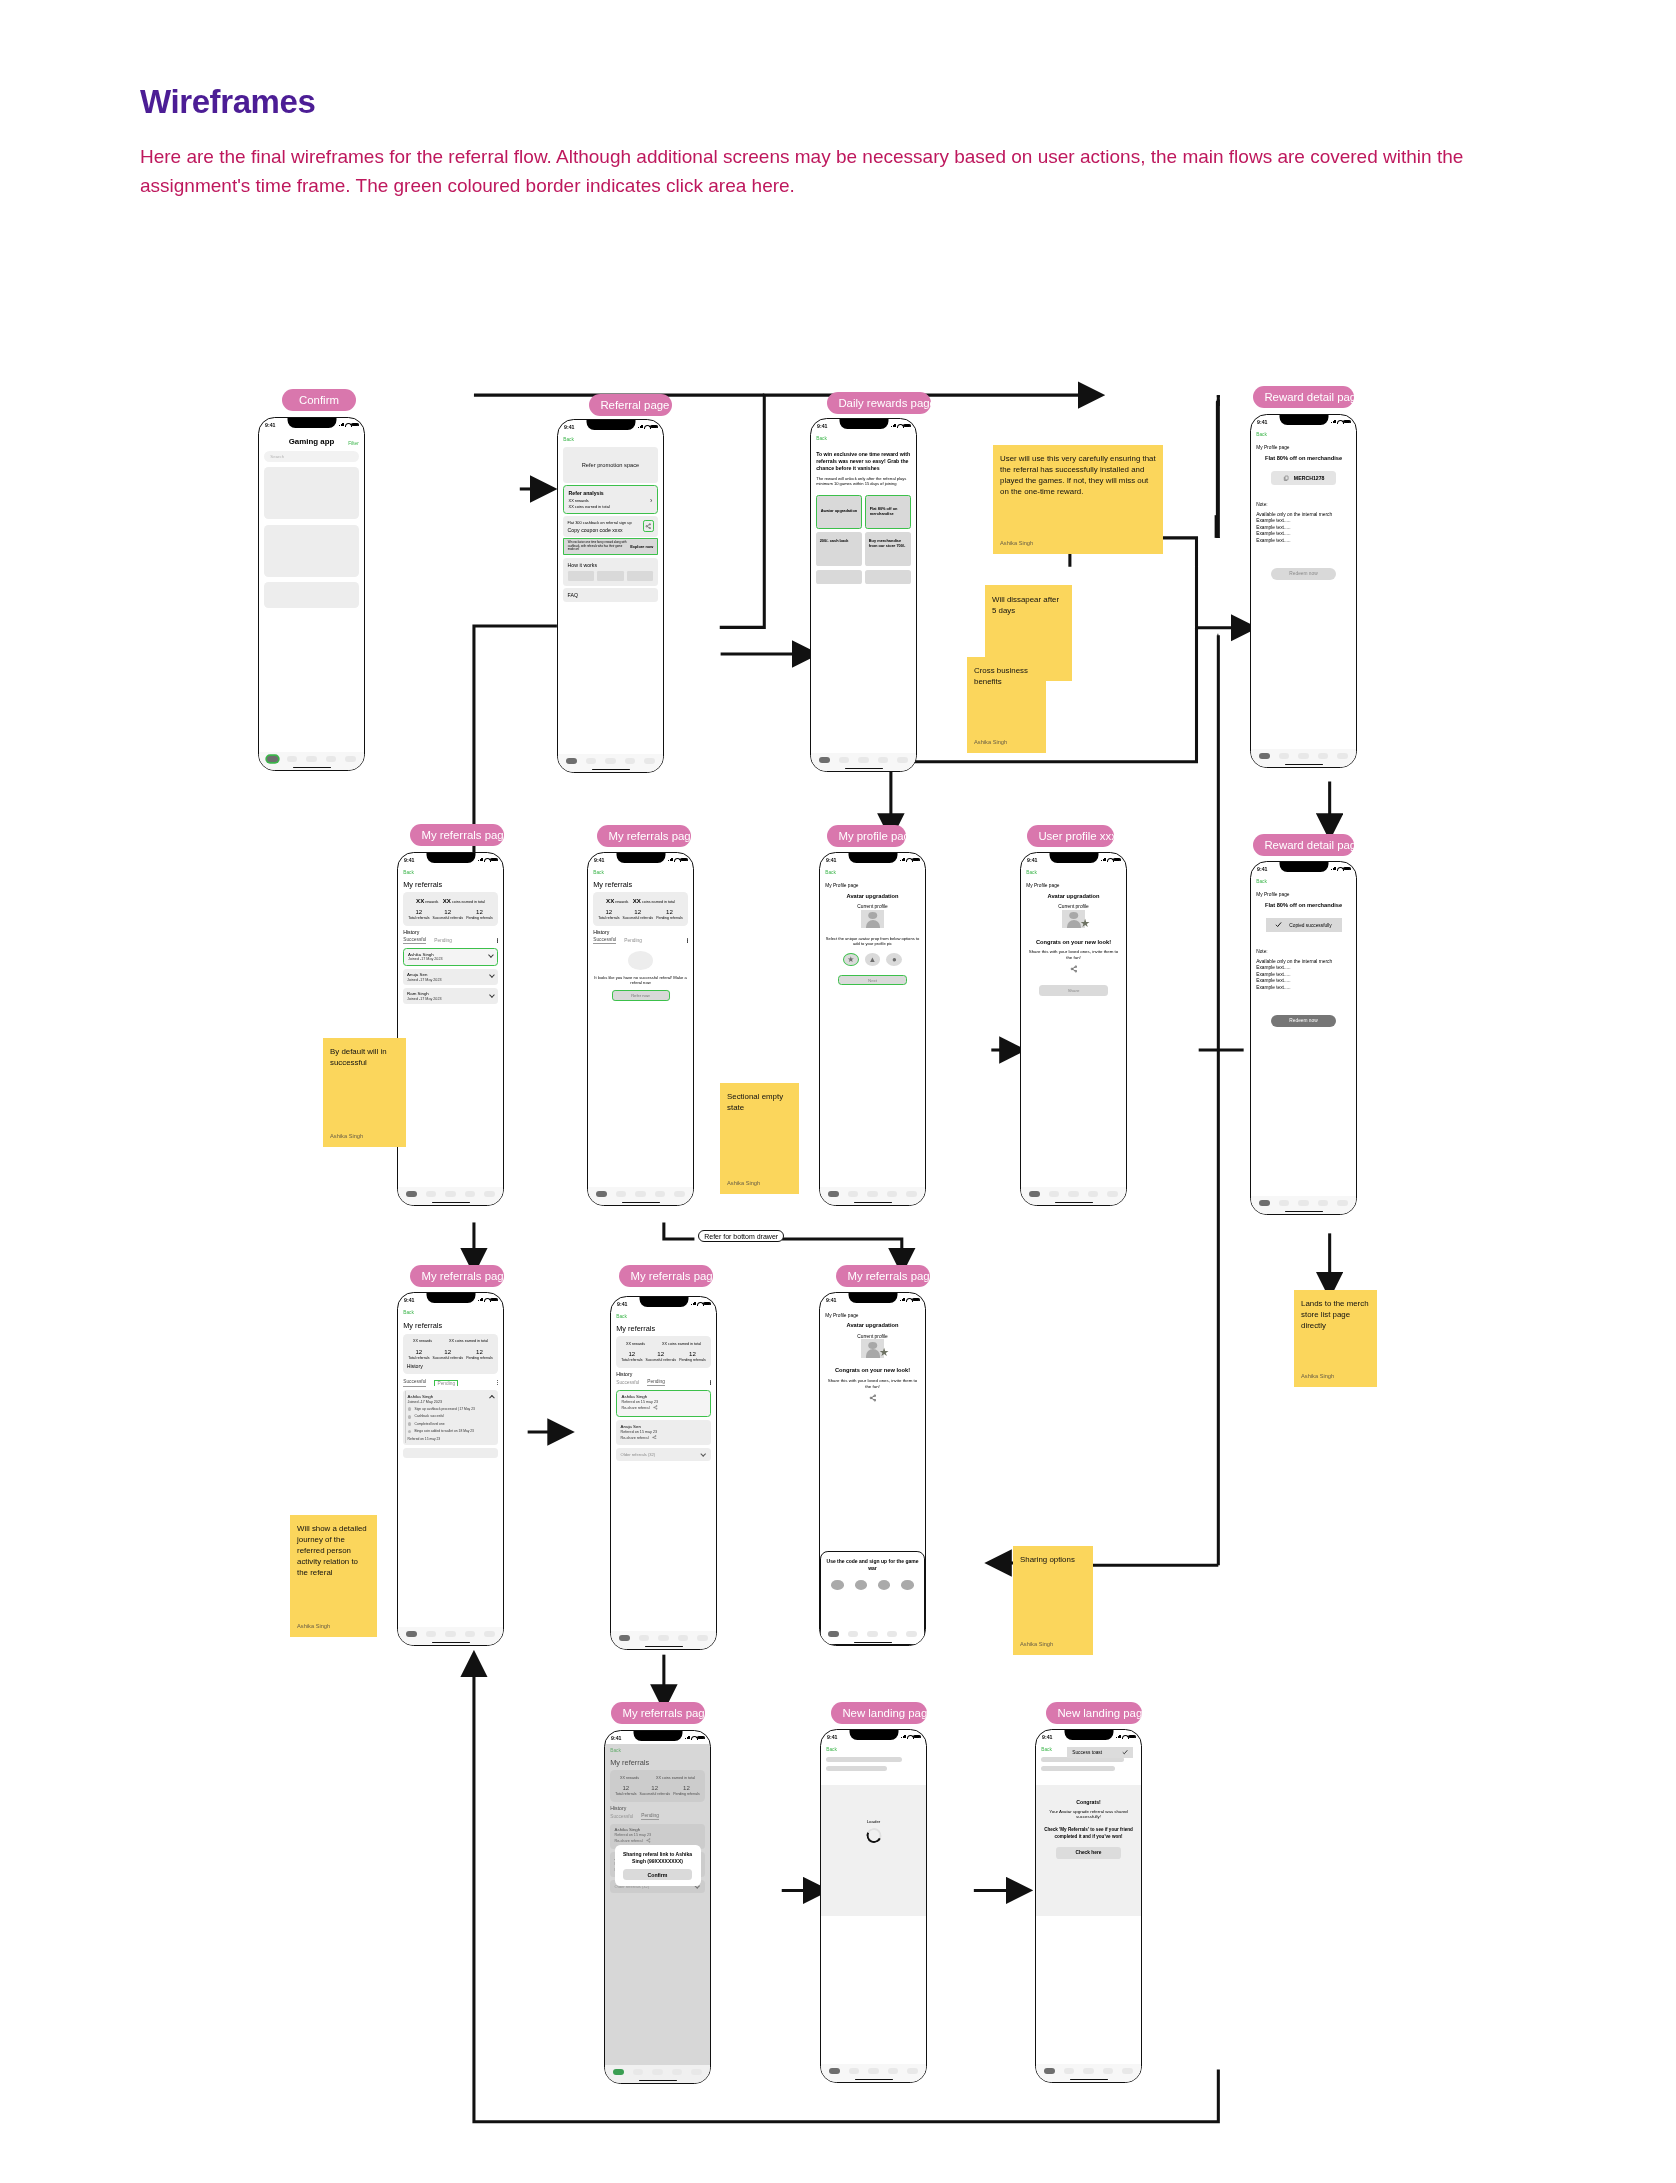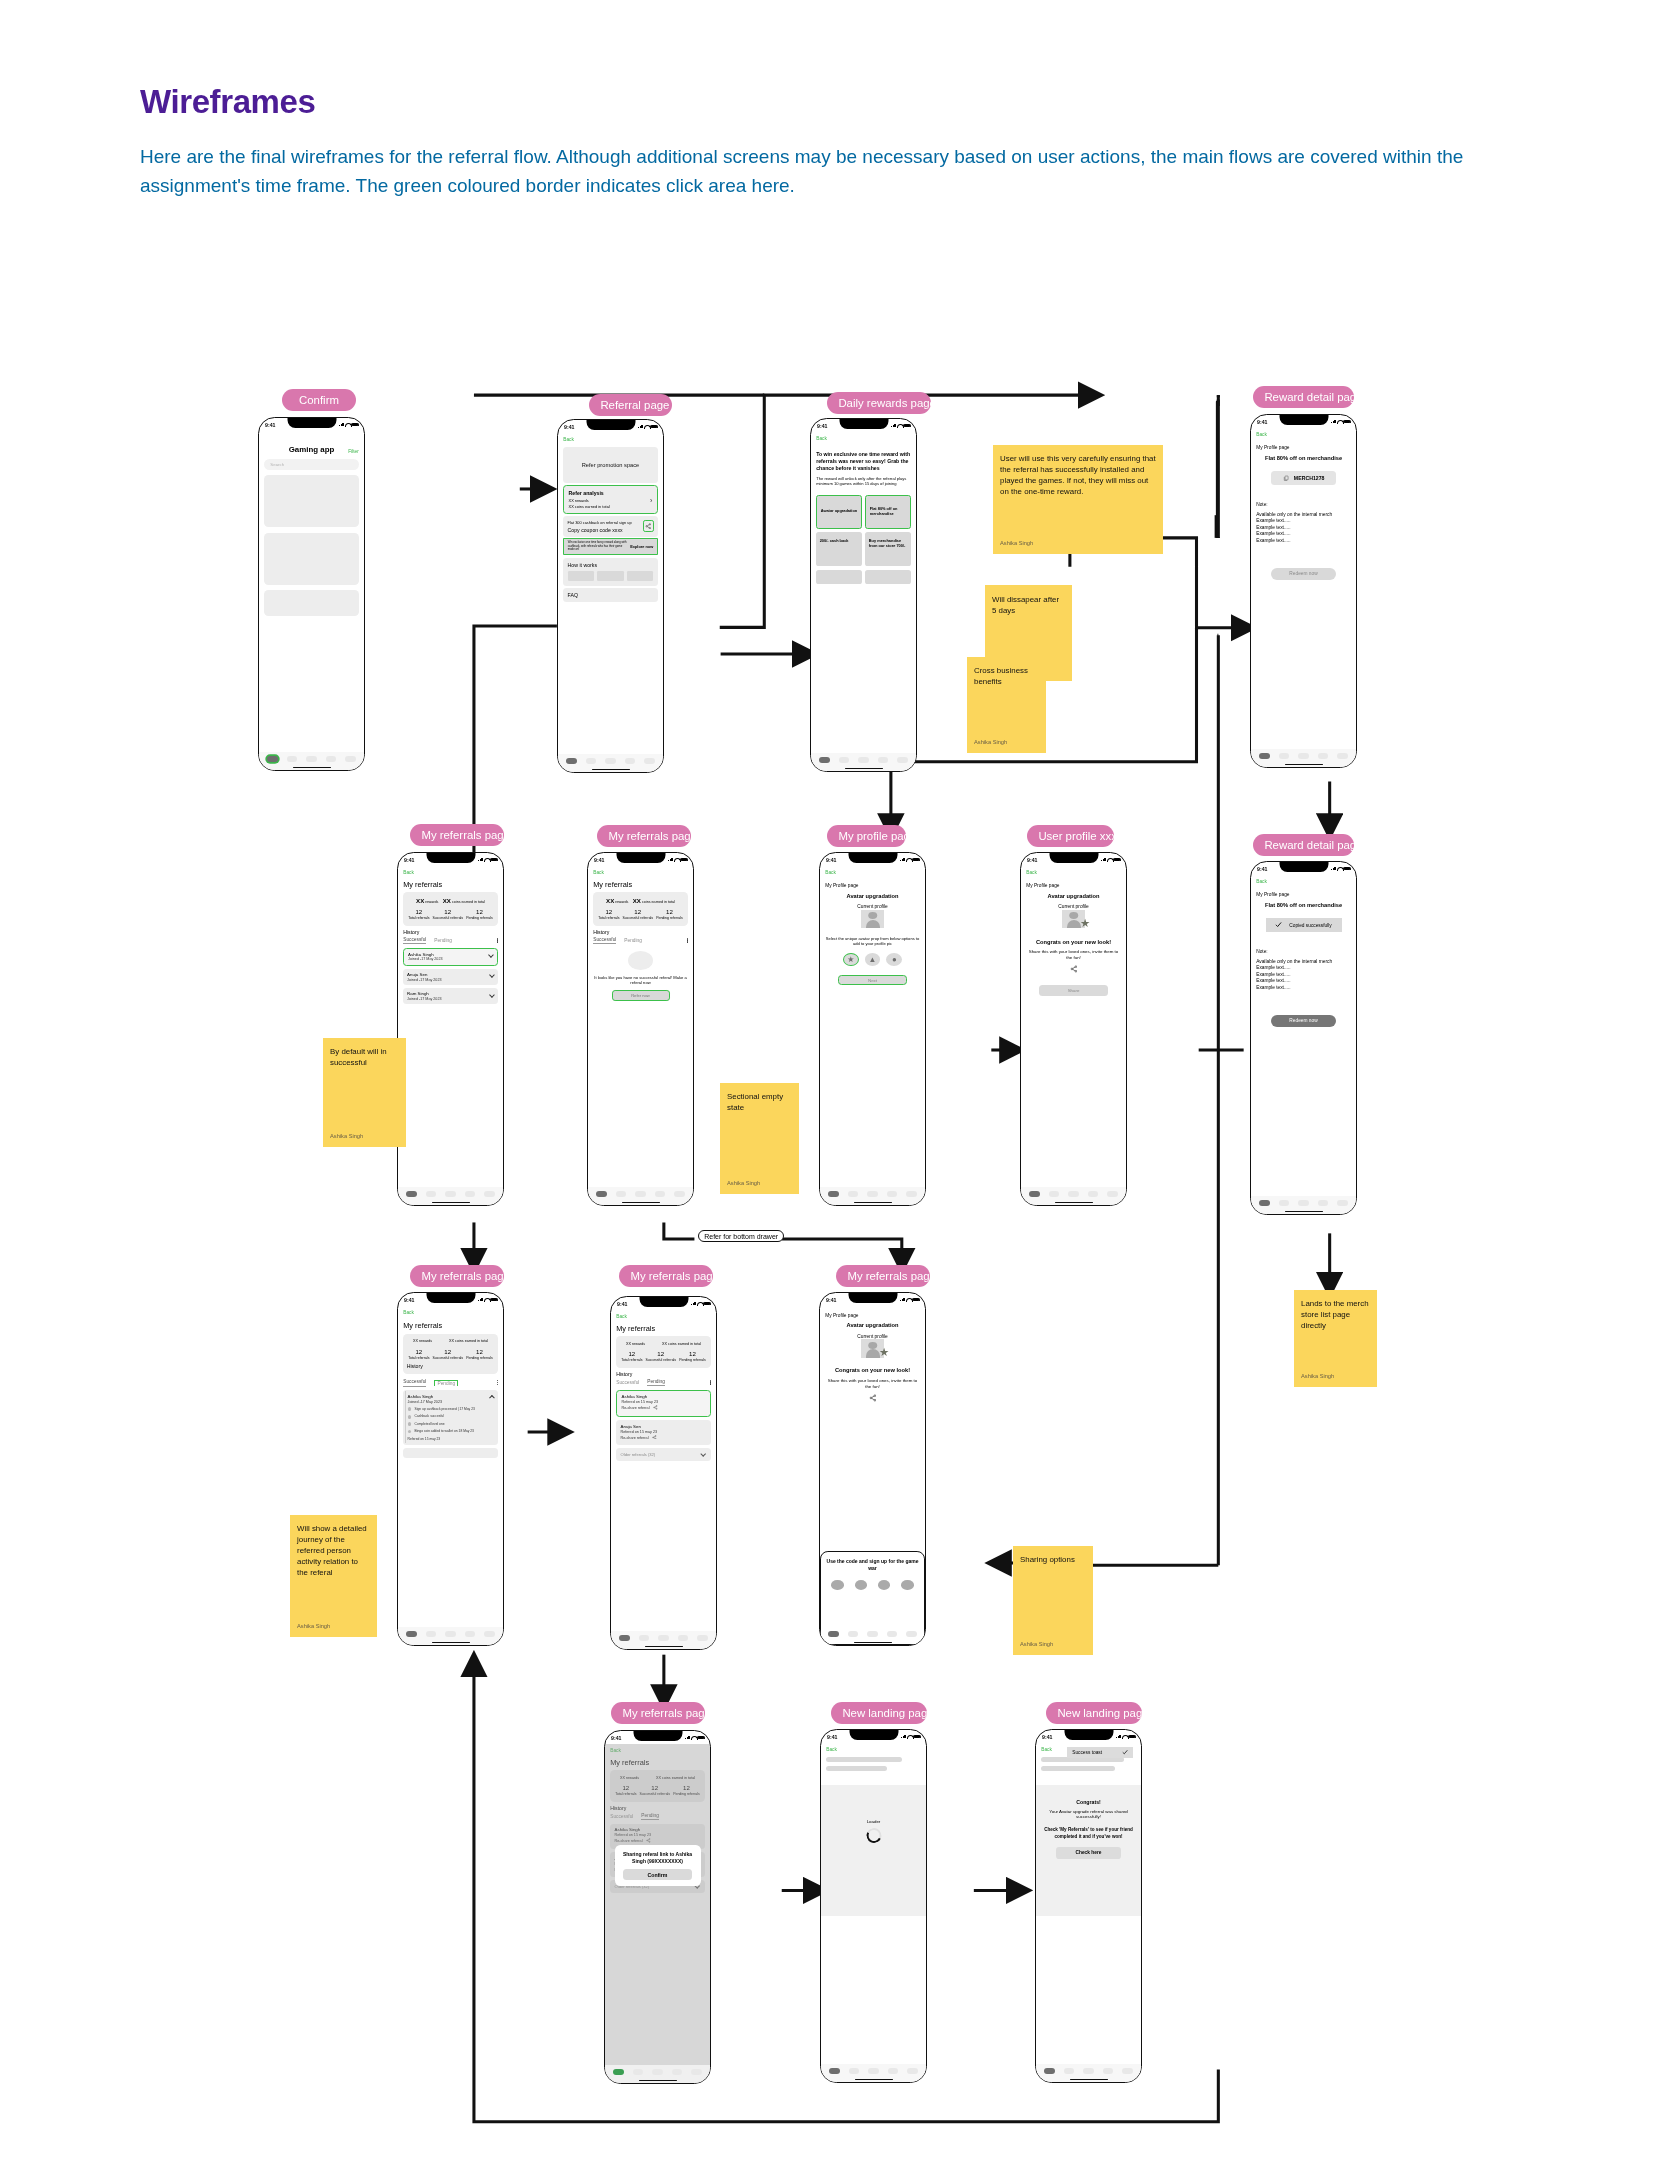--- a/index.html
+++ b/index.html
@@ -9,21 +9,21 @@
     font-family:"Liberation Sans", sans-serif;
     position:relative;
     overflow:hidden;
   }
   
   .page-header { position:absolute; left:140px; top:83px; width:1397px; }
   .page-title {
     font-size:33px; font-weight:bold; color:#4c1d95; letter-spacing:-0.4px;
   }
   .page-intro {
-    margin-top:21px; font-size:19px; line-height:1.55; color:#0369a1;
+    margin-top:21px; font-size:19px; line-height:1.55; color:#be185d;
     max-width:1402px; font-weight:400;
   }
 
   
   #canvas { position:absolute; left:0; top:0; width:1677px; height:2272px; }
   .layer-lines { position:absolute; left:0; top:0; width:1677px; height:2272px; pointer-events:none; }
 
   
   .pill {
     position:absolute;
@@ -78,21 +78,21 @@
   }
   .tabbar .dot { width:10.5px;height:6.5px;border-radius:4.4px;background:#e8e8e8; }
   .tabbar .dot.active { background:#6e6e6e; }
   .tabbar .dot.ring { background:#6e6e6e; box-shadow:0 0 0 1.7px #3bb54a; }
   .tabbar .dot.green { background:#3a9e52; box-shadow:none; }
   .homebar { position:absolute; bottom:1.7px; left:50%; transform:translateX(-50%);
     width:38px;height:1.7px;border-radius:1.3px;background:#111; }
   .green-outline { border:0.9px solid #3cc04b; border-radius:3.5px; }
 
   
-  .hp-head { display:flex; align-items:flex-start; justify-content:center; position:relative; margin-top:10px;}
+  .hp-head { display:flex; align-items:flex-start; justify-content:center; position:relative; margin-top:2px;}
   .hp-head .t { font-size:7.9px; font-weight:bold; }
   .hp-head .f { position:absolute; right:0; bottom:0.4px; font-size:4.8px; color:#3bb54a; font-weight:500;}
   .search { margin-top:4.4px; height:11.4px; border-radius:6.1px; background:#f2f2f2;
     display:flex; align-items:center; padding:0 6.1px; font-size:4.4px; color:#b5b5b5; }
   .card-lg { margin-top:5.2px; height:52px; background:#ededed; border-radius:4.4px; }
 
   
   .promo { margin-top:4.4px; height:36px; background:#ededed; border-radius:3.5px;
     display:flex; align-items:center; justify-content:center; font-size:5.7px; color:#111;}
   .refer-analysis { margin-top:2.6px; padding:3.5px 4.4px; position:relative; background:#ededed;}

